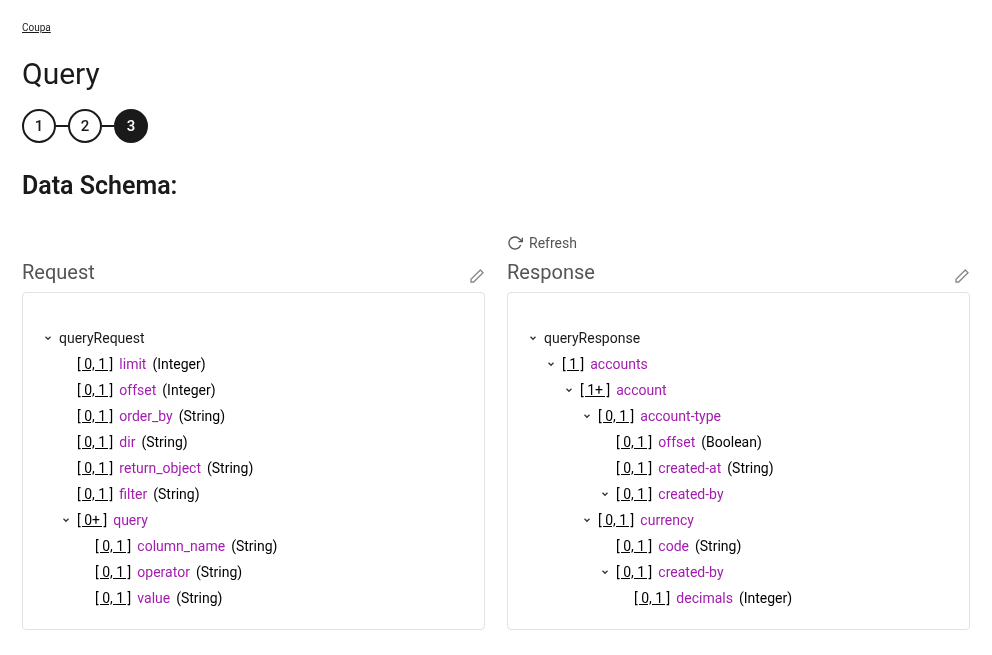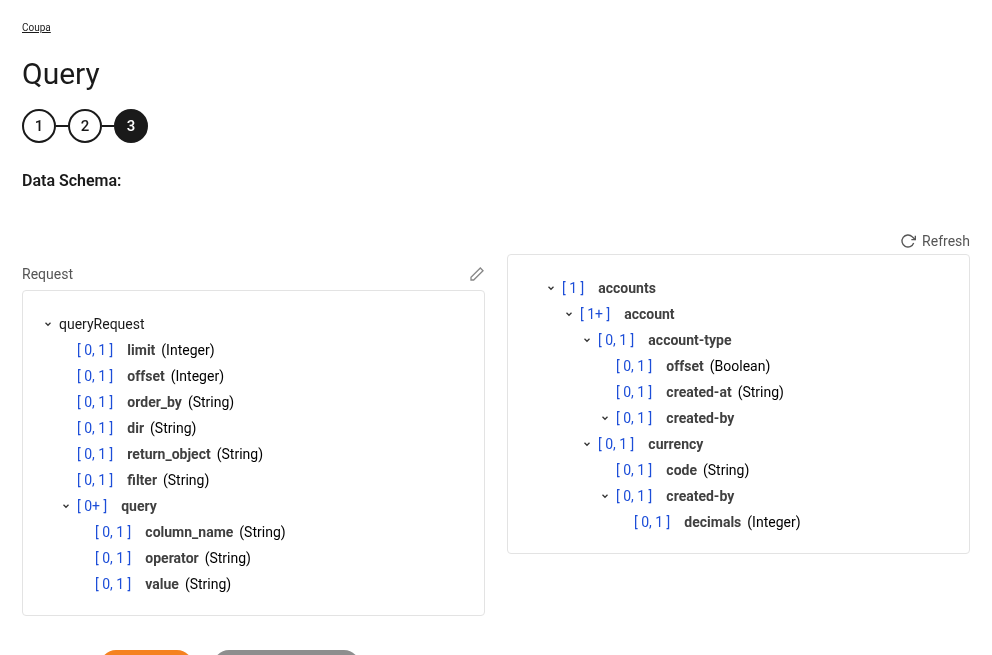--- a/index.html
+++ b/index.html
@@ -44,88 +44,88 @@
   .step-circle.active {
     background: #1a1a1a;
     color: #fff;
   }
   .step-conn {
     width: 12px;
     height: 2px;
     background: #1a1a1a;
   }
   h2.section-title {
-    font-size: 16px;
+    font-size: 25px;
     font-weight: 600;
-    margin-bottom: 40px;
+    margin-bottom: 32px;
   }
   .panels {
     display: flex;
     gap: 22px;
   }
   .panel-wrap {
     flex: 1;
     min-width: 0;
   }
   .panel-header-row {
     display: flex;
     align-items: flex-end;
     justify-content: space-between;
     margin-bottom: 8px;
     min-height: 28px;
   }
   .panel-top-actions {
     display: flex;
-    justify-content: flex-end;
+    justify-content: flex-start;
     margin-bottom: 2px;
     min-height: 22px;
   }
   .refresh-btn {
     display: inline-flex;
     align-items: center;
     gap: 6px;
     color: #555;
     font-size: 14px;
     cursor: pointer;
   }
   .panel-label {
-    font-size: 14px;
+    font-size: 20px;
     color: #555;
   }
   .edit-icon {
     color: #888;
     cursor: pointer;
     display: inline-flex;
   }
   .schema-box {
     border: 1px solid #e3e3e3;
     border-radius: 4px;
-    padding: 20px 18px 18px 18px;
+    padding: 32px 18px 18px 18px;
     min-height: 290px;
     text-align: right;
   }
   .tree-row {
     display: flex;
     align-items: center;
     gap: 4px;
     line-height: 1.5;
     padding: 2.5px 0;
     white-space: nowrap;
   }
   .chev {
     width: 14px;
     display: inline-flex;
     justify-content: center;
     color: #333;
     cursor: pointer;
     font-size: 10px;
   }
   .chev-placeholder { width: 14px; display:inline-block; }
-  .card { color: #1d4ed8; }
-  .fname { font-weight: 700; color: #404040; margin-left: 10px;}
+  .card { color: #000000; text-decoration: underline; }
+  .fname { font-weight: 400; color: #a21caf; margin-left: 2px;}
   .ftype { color: #000000; margin-left: 2px;}
   .tree-children { padding-left: 18px; }
   .footer-actions {
     display: flex;
     align-items: center;
     gap: 20px;
     margin-top: 34px;
   }
   .back-link {
     display: inline-flex;
@@ -264,21 +264,37 @@
       <span class="refresh-btn">
         <span>
           <svg width="16" height="16" viewBox="0 0 24 24" fill="none" stroke="currentColor" stroke-width="2">
               <path d="M23 4v6h-6"></path>
               <path d="M20.49 15a9 9 0 1 1-2.12-9.36L23 10"></path>
             </svg>
         </span>
         <span>Refresh</span>
       </span>
     </div>
+    <div class="panel-header-row">
+      <span class="panel-label">Response</span>
+      <span class="edit-icon">
+        <svg width="16" height="16" viewBox="0 0 24 24" fill="none" stroke="currentColor" stroke-width="2">
+            <path d="M17 3l4 4L7 21H3v-4L17 3z"></path>
+          </svg>
+      </span>
+    </div>
     <div class="schema-box" id="response-tree">
+        <div class="tree-row">
+          <span class="chev">
+            <svg width="10" height="10" viewBox="0 0 24 24" fill="none" stroke="currentColor" stroke-width="3">
+              <polyline points="6 9 12 15 18 9"></polyline>
+            </svg>
+          </span>
+          <span>queryResponse</span>
+        </div>
         <div class="tree-children">
           <div class="tree-row">
             <span class="chev">
               <svg width="10" height="10" viewBox="0 0 24 24" fill="none" stroke="currentColor" stroke-width="3">
                 <polyline points="6 9 12 15 18 9"></polyline>
               </svg>
             </span>
             <span class="card">[ 1 ]</span>
             <span class="fname">accounts</span>
           </div>

